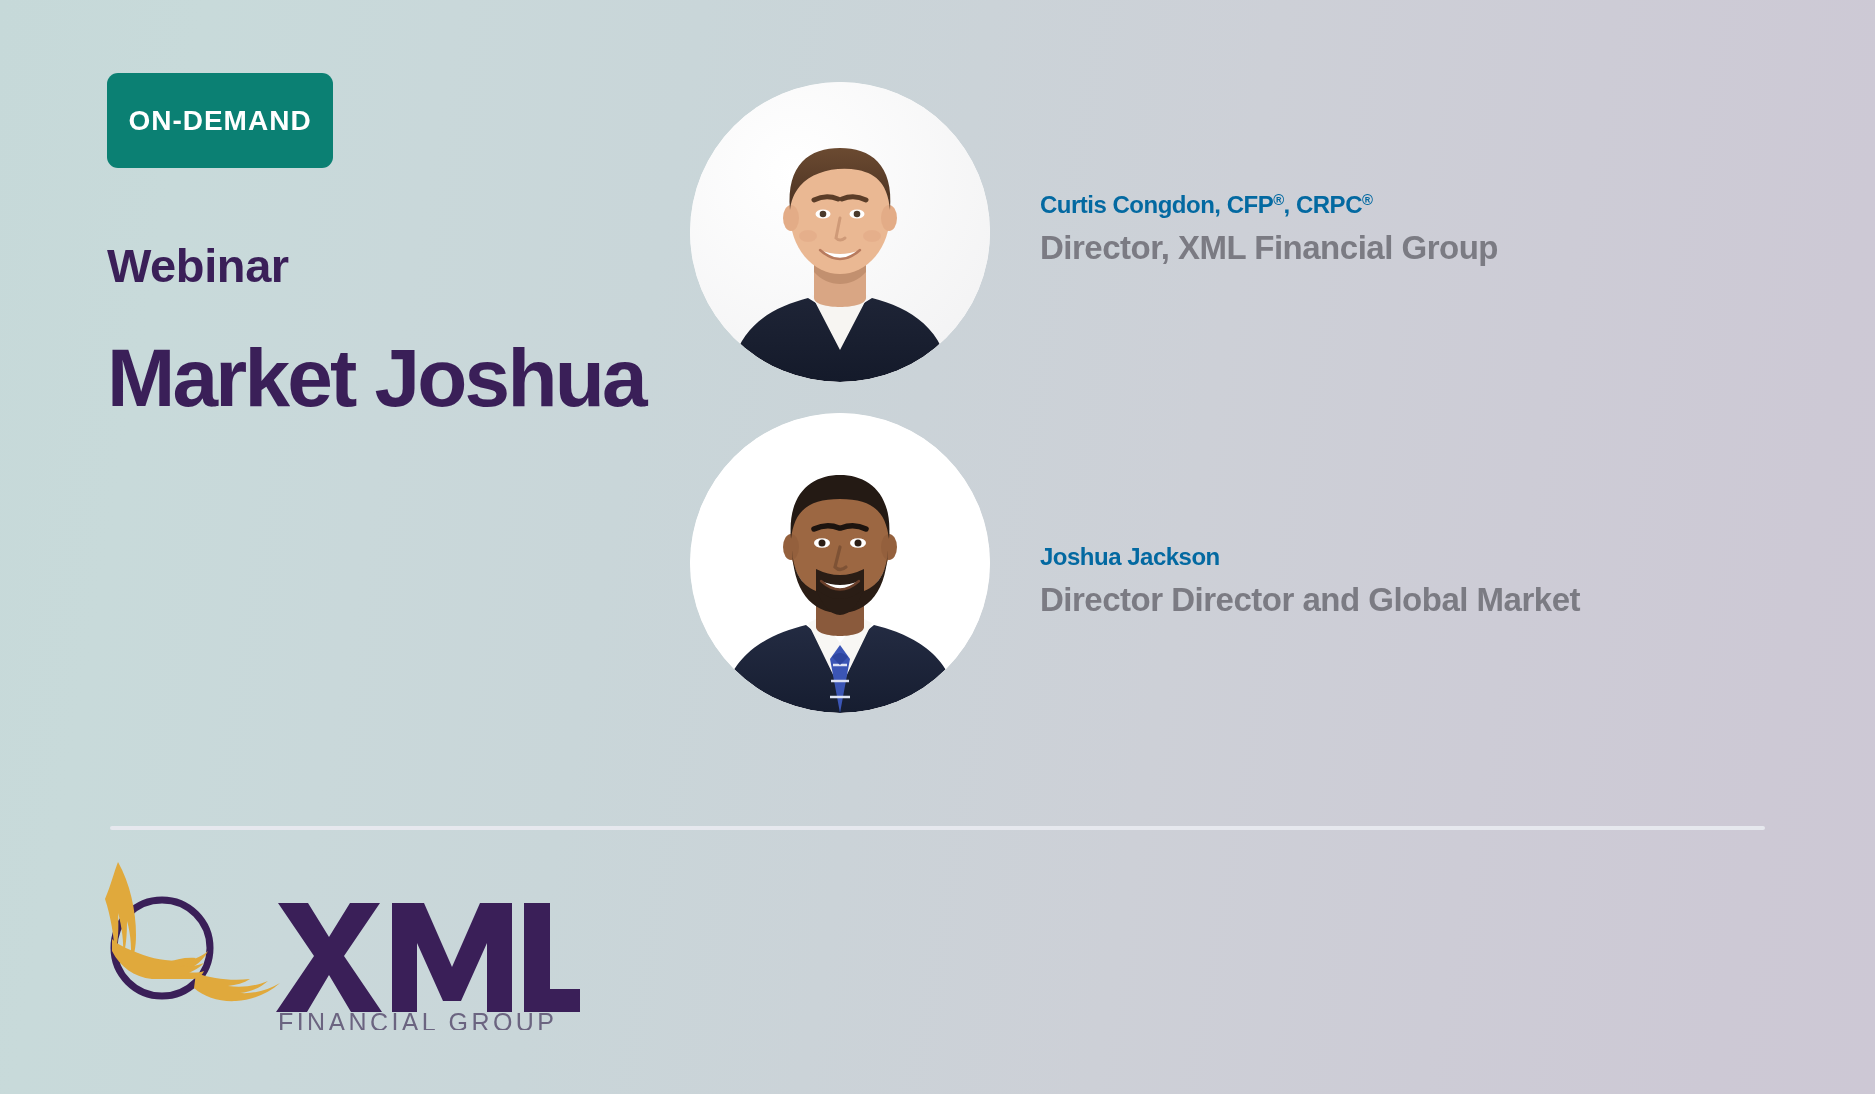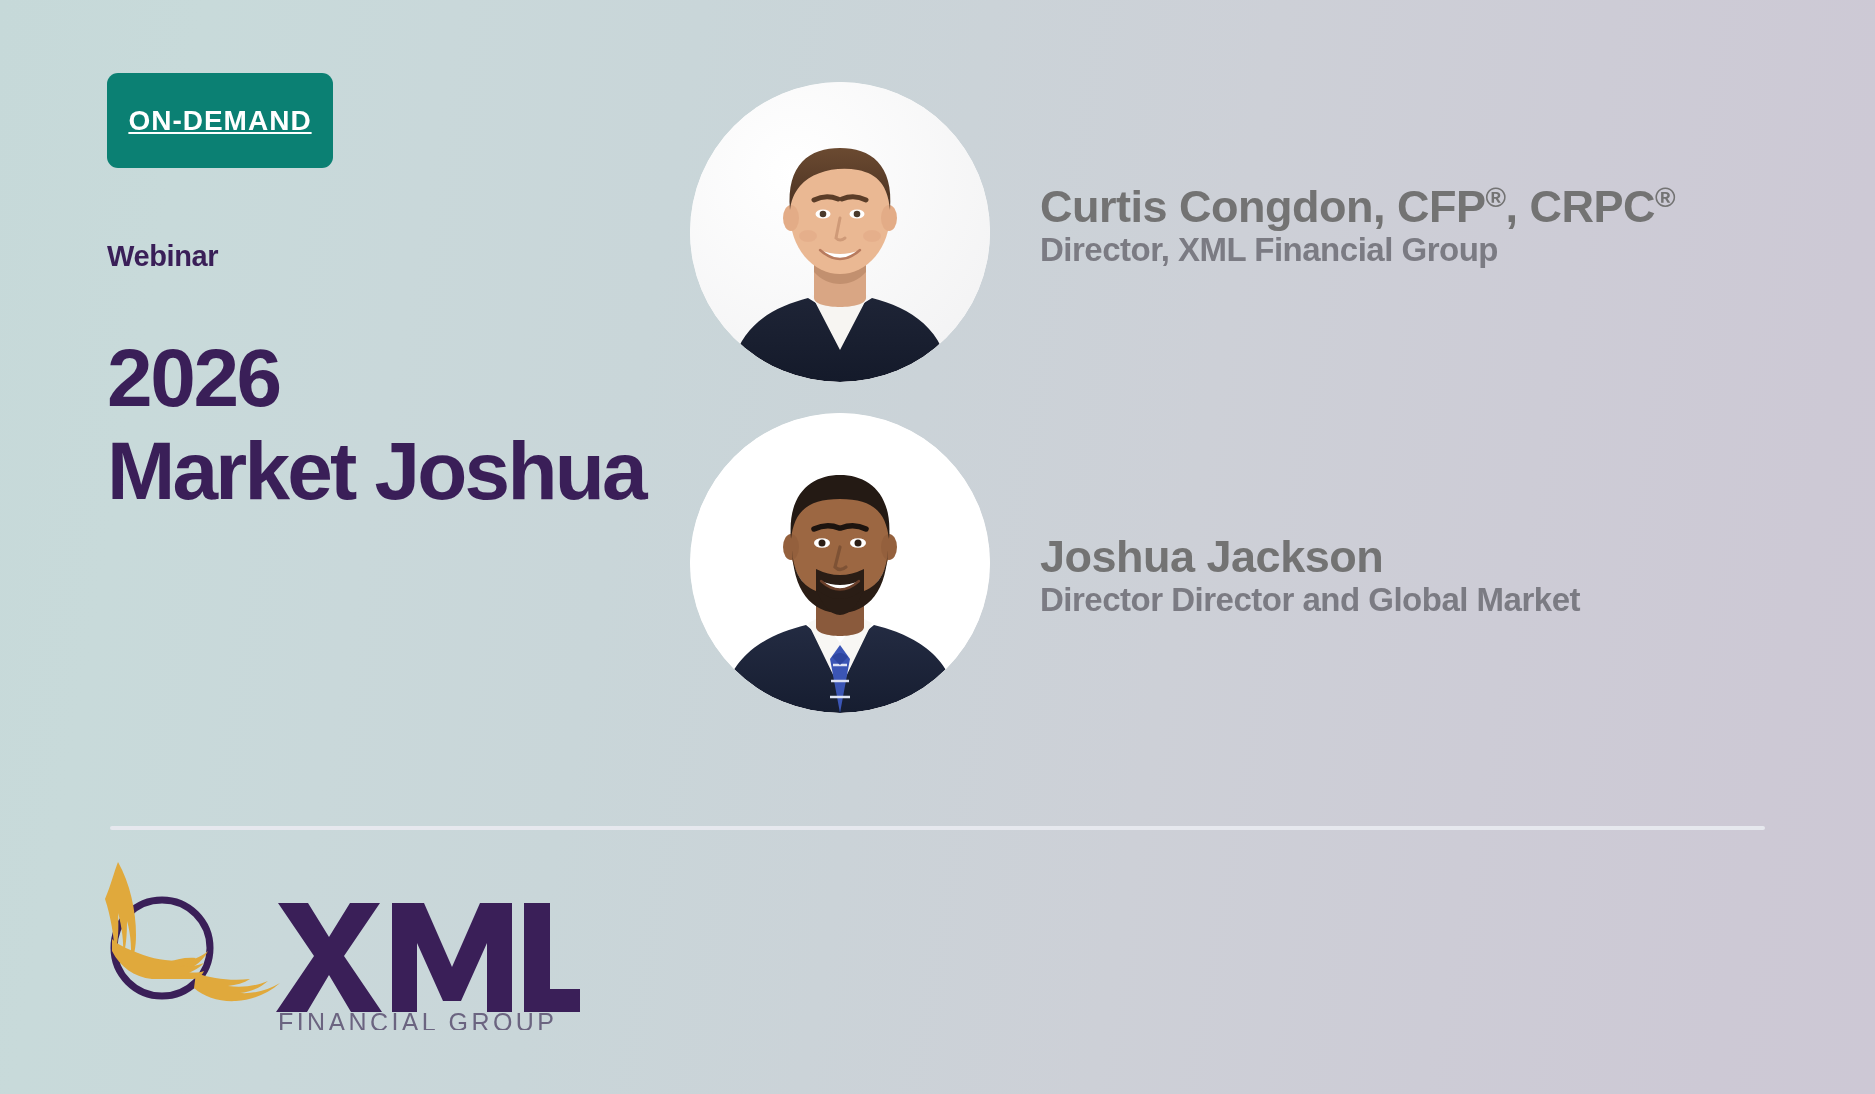--- a/index.html
+++ b/index.html
@@ -35,29 +35,28 @@
     border-radius:11px;
     display:flex; align-items:center; justify-content:center;
   }
   .badge-label {
     color:#ffffff;
     font-size:28px;
     font-weight:bold;
     letter-spacing:1.0px;
     line-height:1;
     white-space:nowrap;
-    text-decoration:underline;
   }
 
   
   .eyebrow {
     position:absolute;
     left:107px; top:242px;
     color:#3a1f58;
-    font-size:29px;
+    font-size:47px;
     font-weight:bold;
     letter-spacing:-0.4px;
     line-height:1;
   }
 
   .headline {
     position:absolute;
     left:107px; top:331px;
     color:#3a1f58;
     font-weight:bold;
@@ -95,22 +94,22 @@
     overflow:hidden;
     flex:0 0 auto;
     position:relative;
     background:#fbfbfb;
   }
   .avatar svg { display:block; width:300px; height:300px; }
 
   .speaker-text { margin-left:50px; }
 
   .speaker-name {
-    color:#737373;
-    font-size:45px;
+    color:#0369a1;
+    font-size:24px;
     font-weight:bold;
     letter-spacing:-0.5px;
     line-height:44px;
     white-space:nowrap;
   }
   .speaker-role {
     color:#7b7b83;
     font-size:33px;
     font-weight:bold;
     letter-spacing:-0.5px;
@@ -126,21 +125,20 @@
 
 <div class="stage">
 
   <div class="badge">
     <span class="badge-label">ON-DEMAND</span>
   </div>
 
   <div class="eyebrow">Webinar</div>
 
   <div class="headline">
-    <div>2026</div>
     <div class="headline-line2">Market Joshua</div>
   </div>
 
   <div class="speaker speaker-1">
     <div class="avatar">
       <svg viewBox="0 0 300 300">
         <defs>
           <clipPath id="c1">
               <circle cx="150" cy="150" r="150"></circle>
             </clipPath>

